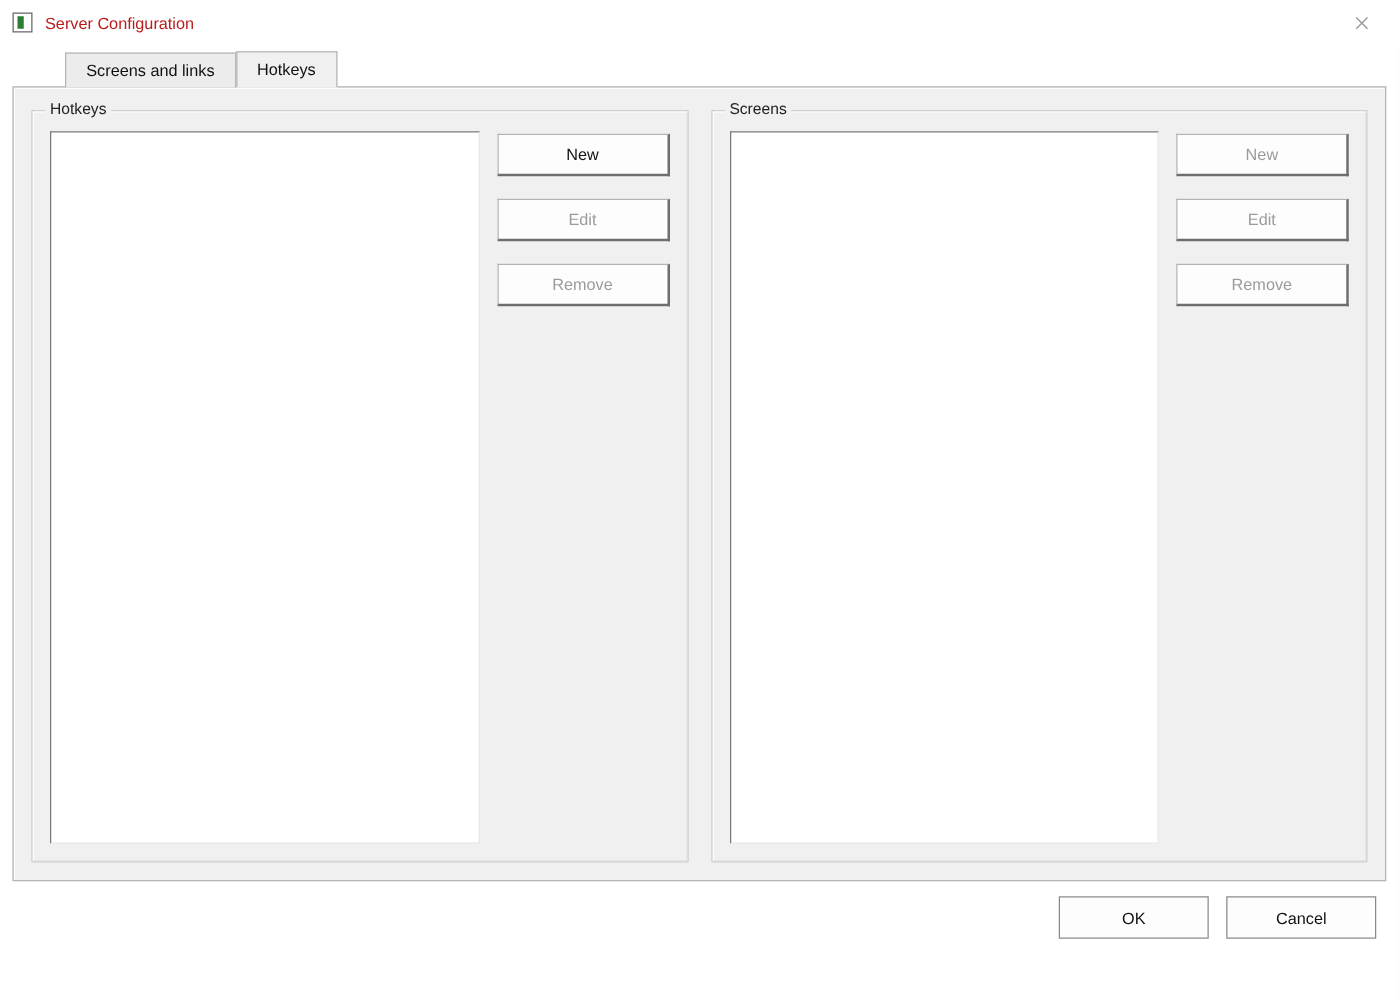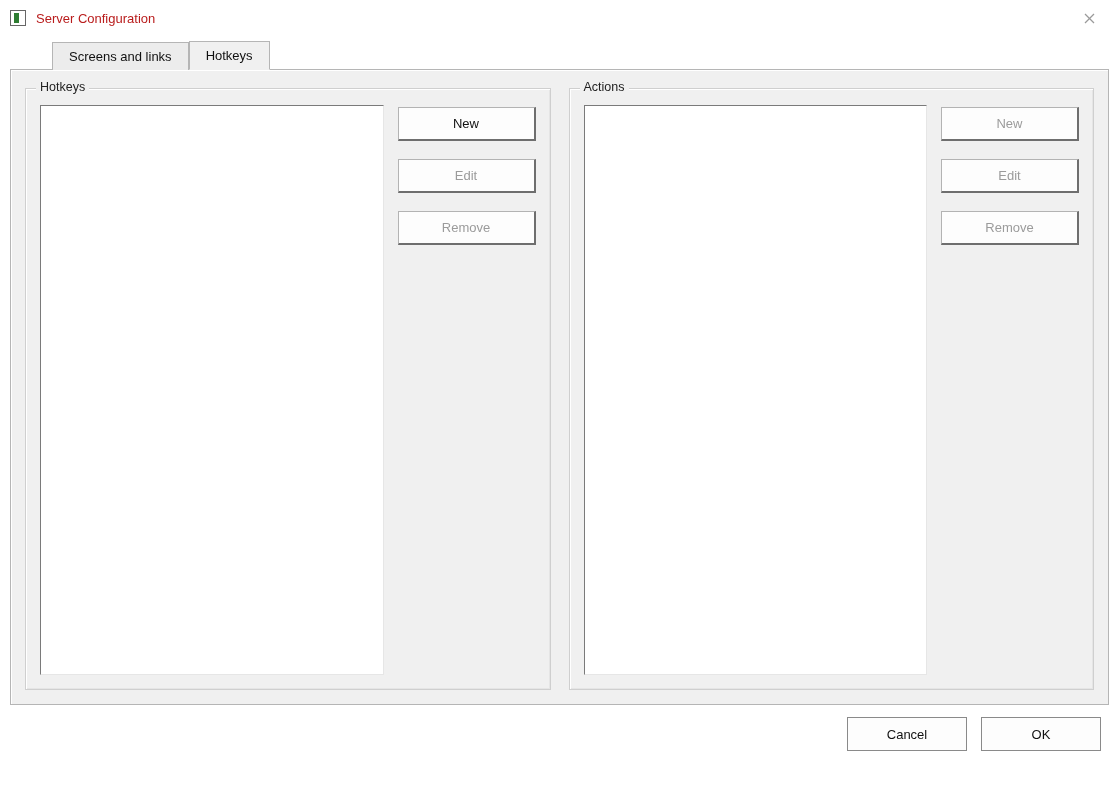--- a/index.html
+++ b/index.html
@@ -205,30 +205,30 @@
           <div class="listbox"></div>
           <div class="btn-col">
             <div class="win-btn">New</div>
             <div class="win-btn disabled">Edit</div>
             <div class="win-btn disabled">Remove</div>
           </div>
         </div>
       </div>
 
       <div class="groupbox">
-        <span class="groupbox-label">Actions</span>
+        <span class="groupbox-label">Screens</span>
         <div class="group-inner">
           <div class="listbox"></div>
           <div class="btn-col">
             <div class="win-btn disabled">New</div>
             <div class="win-btn disabled">Edit</div>
             <div class="win-btn disabled">Remove</div>
           </div>
         </div>
       </div>
     </div>
   </div>
 
   <div class="footer">
+    <div class="win-btn">OK</div>
     <div class="win-btn">Cancel</div>
-    <div class="win-btn">OK</div>
   </div>
 </div>
 
 </body></html>

